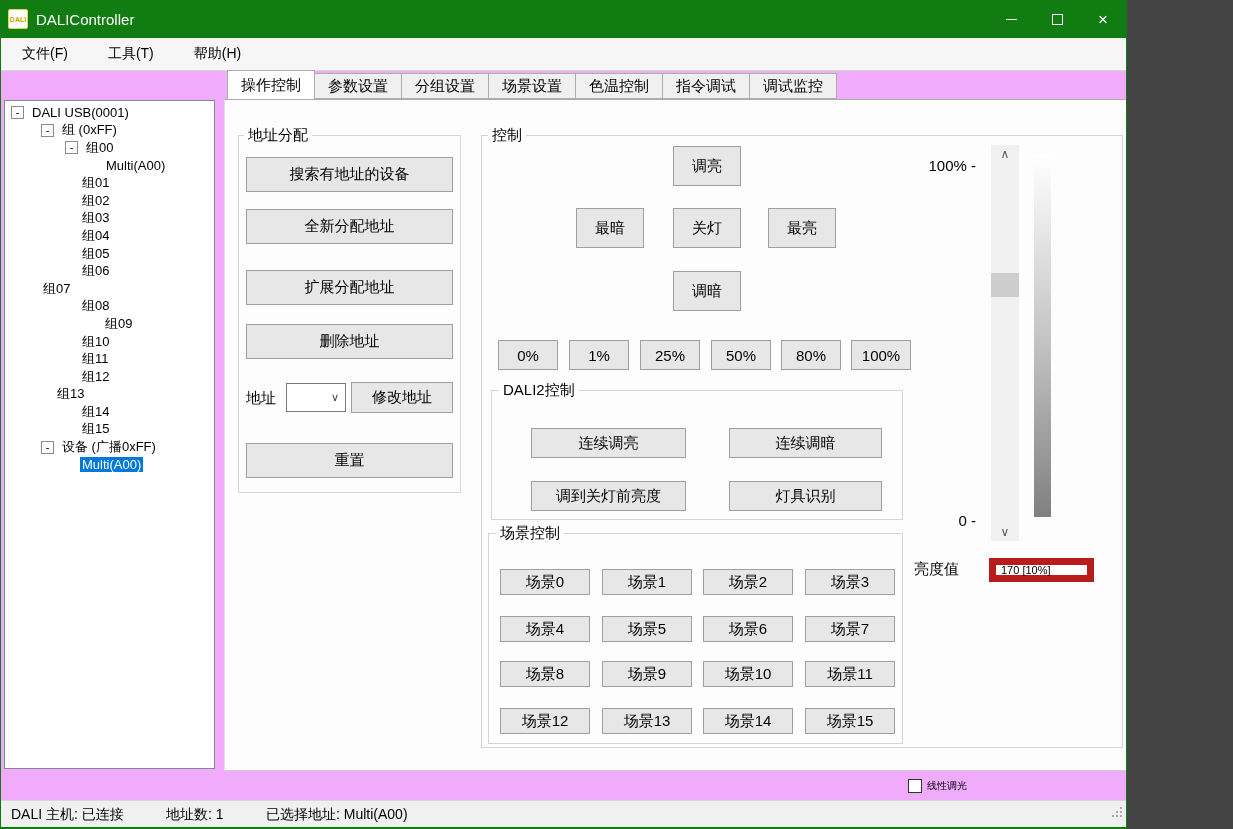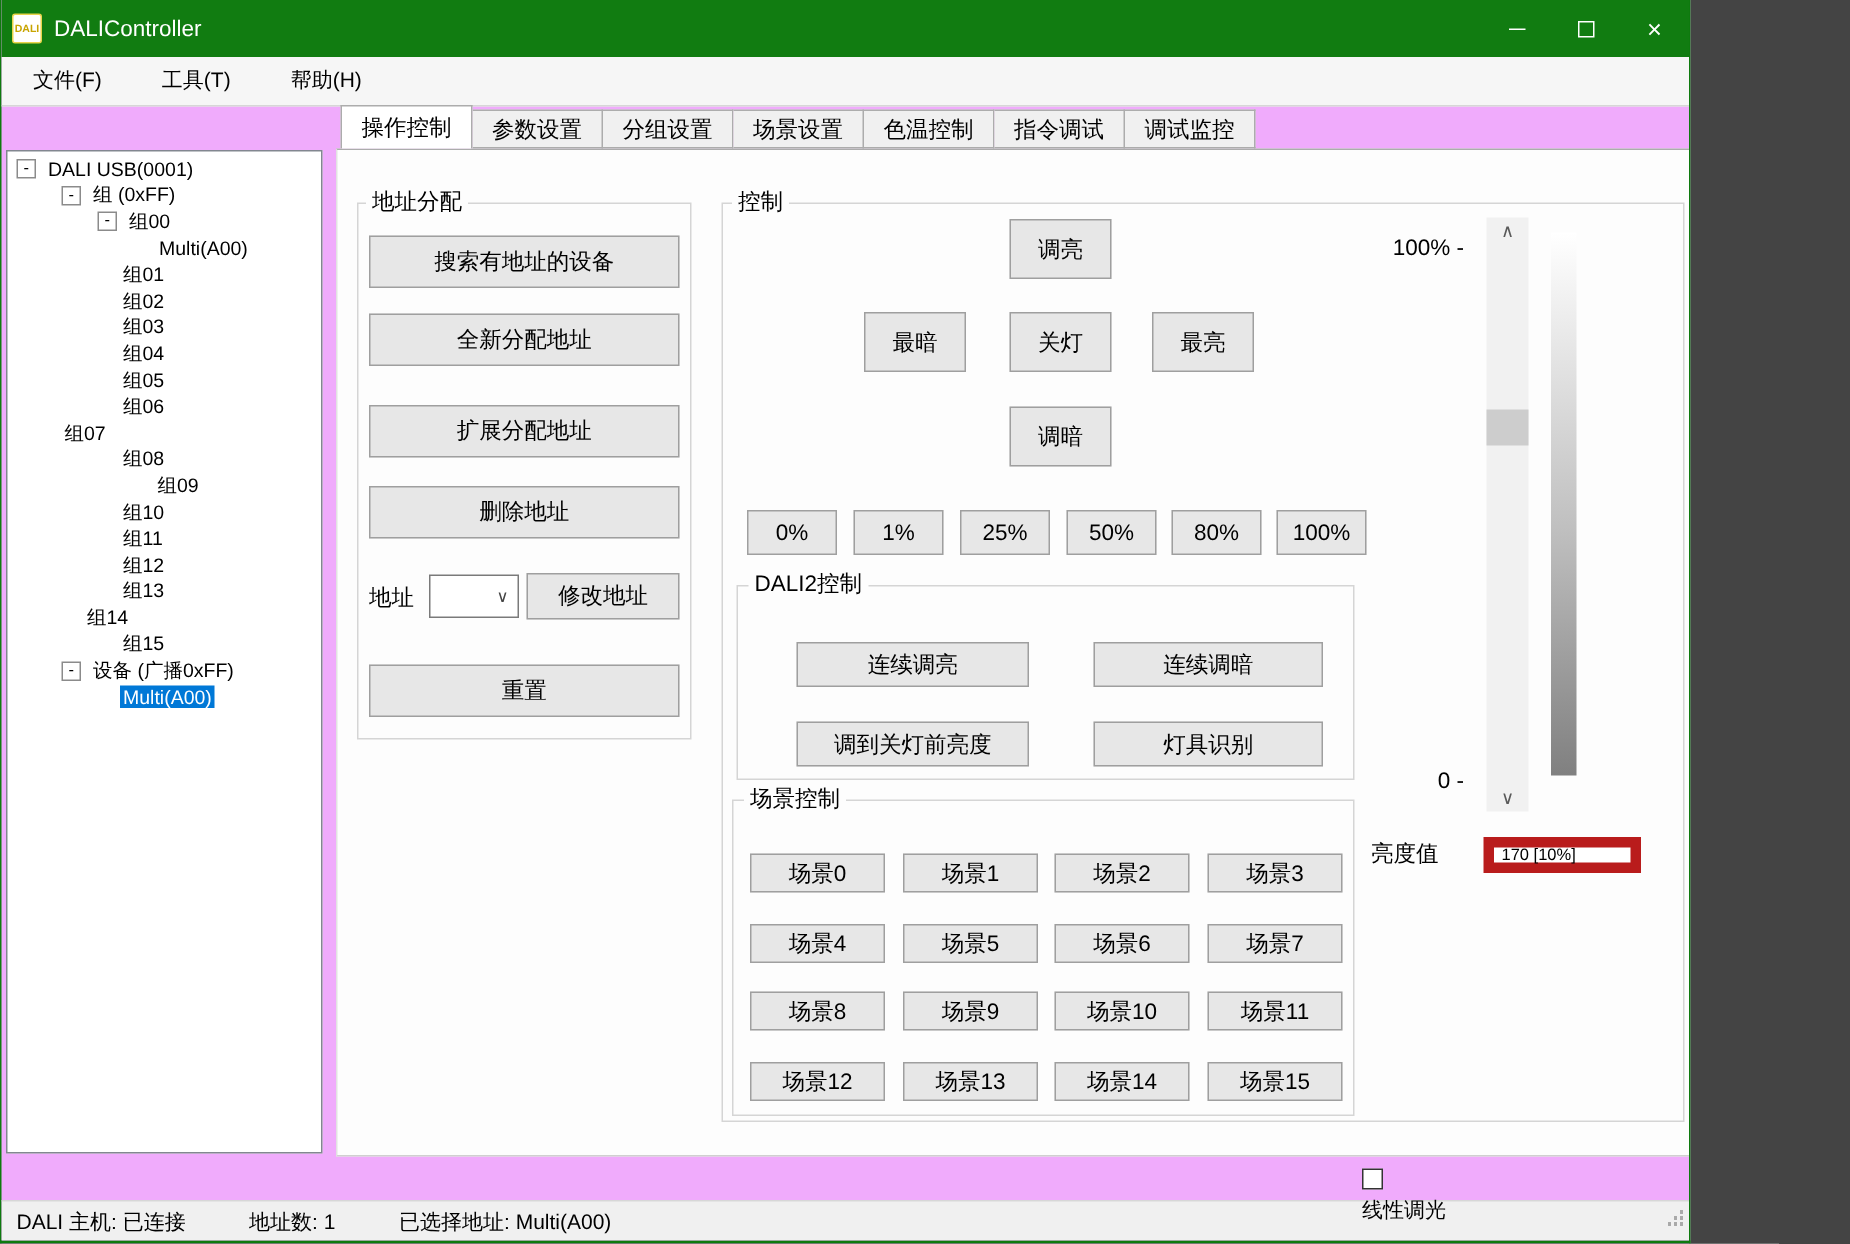--- a/index.html
+++ b/index.html
@@ -52,21 +52,21 @@
   .combo .chev{margin-left:auto;margin-right:6px;font-size:11px;color:#444;}
   .textbox{background:#fff;border:7px solid #b91c1c;font-size:11px;display:flex;align-items:center;
     padding-left:5px;z-index:3;}
   
   .sb-track{background:#f1f1f1;z-index:3;}
   .sb-arrow{position:absolute;left:0;width:100%;height:18px;display:flex;align-items:center;justify-content:center;
     color:#5a5a5a;font-size:12px;}
   .sb-thumb{position:absolute;left:0;width:100%;background:#cdcdcd;}
   .gradientbar{background:linear-gradient(to bottom,#ffffff 0%,#bfbfbf 55%,#808080 100%);z-index:3;}
   
-  .chkrow{display:flex;align-items:flex-start;gap:5px;font-size:14px;z-index:2;flex-direction:column;}
+  .chkrow{display:flex;align-items:flex-start;gap:5px;font-size:10px;z-index:2;}
   .chkbox{width:14px;height:14px;border:1px solid #333;background:#fff;box-sizing:border-box;}
   
   .statusbar{left:0;top:800px;width:100%;height:27px;background:#f0f0f0;border-top:1px solid #d7d7d7;font-size:14px;}
   .statusbar span{position:absolute;top:5px;}
   .grip{position:absolute;right:3px;bottom:3px;width:12px;height:12px;
     background:
       radial-gradient(circle at 2px 10px,#a9a9a9 1.2px,transparent 1.3px),
       radial-gradient(circle at 6px 10px,#a9a9a9 1.2px,transparent 1.3px),
       radial-gradient(circle at 10px 10px,#a9a9a9 1.2px,transparent 1.3px),
       radial-gradient(circle at 6px 6px,#a9a9a9 1.2px,transparent 1.3px),
@@ -145,24 +145,24 @@
       </div>
     <div class="trow" style="padding-left:75px">
         <span class="tlabel">组10</span>
       </div>
     <div class="trow" style="padding-left:75px">
         <span class="tlabel">组11</span>
       </div>
     <div class="trow" style="padding-left:75px">
         <span class="tlabel">组12</span>
       </div>
-    <div class="trow" style="padding-left:75px">
+    <div class="trow" style="padding-left:50px">
         <span class="tlabel">组13</span>
       </div>
-    <div class="trow" style="padding-left:51px">
+    <div class="trow" style="padding-left:75px">
         <span class="tlabel">组14</span>
       </div>
     <div class="trow" style="padding-left:75px">
         <span class="tlabel">组15</span>
       </div>
     <div class="trow" style="padding-left:36px">
         <span class="expbox">-</span>
         <span class="tlabel">设备 (广播0xFF)</span>
       </div>
     <div class="trow" style="padding-left:75px">

